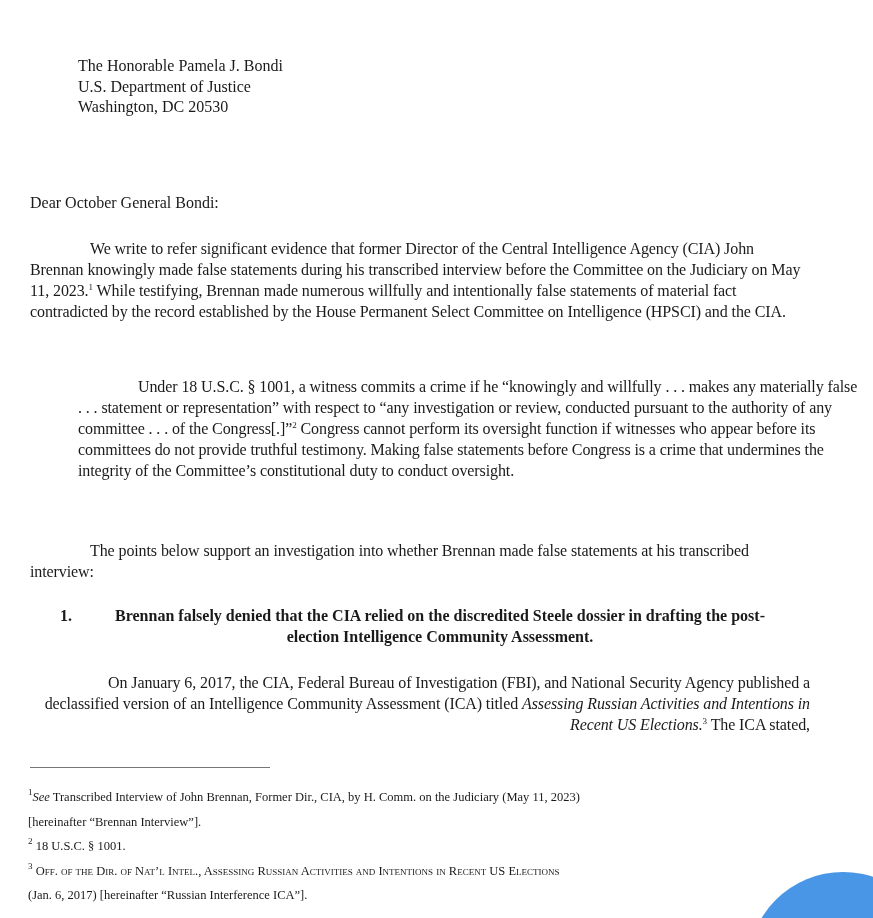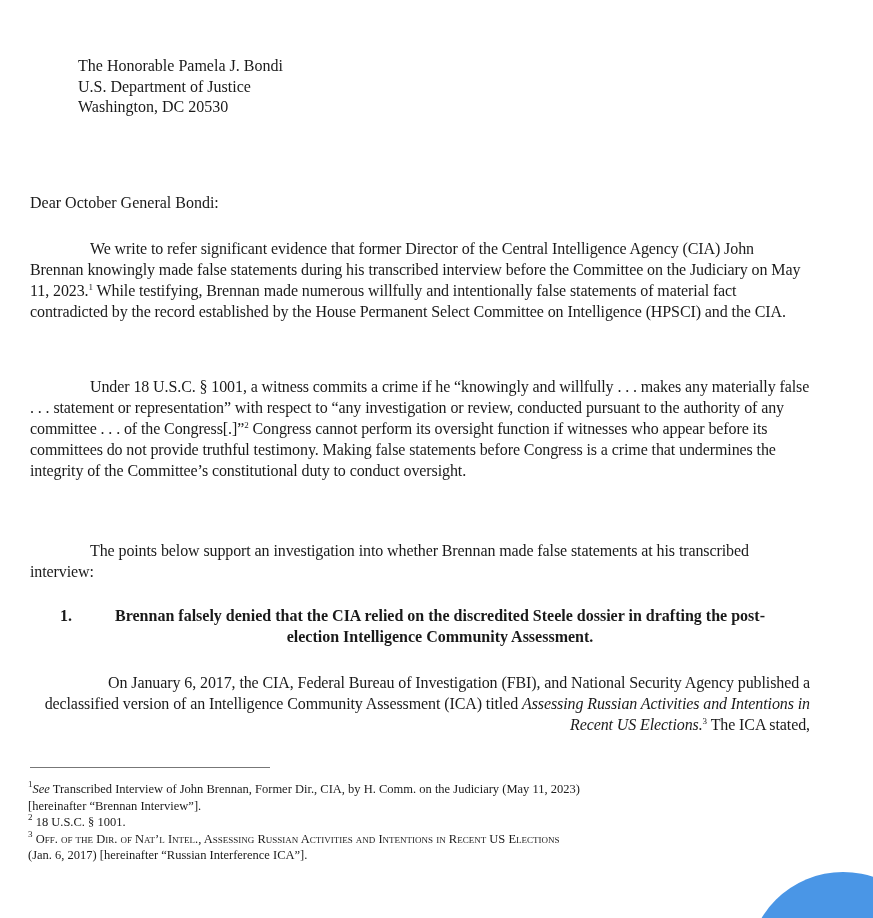--- a/index.html
+++ b/index.html
@@ -54,21 +54,21 @@
       text-indent: 60px;
       text-align: left;
       letter-spacing: -0.1px;
     }
     .para sup, .foot sup {
       font-size: 9px;
       vertical-align: 6px;
       line-height: 0;
     }
     .p1 { top: 238px; }
-    .p2 { top: 376px; }
+    .p2 { top: 376px; margin-left: 48px; }
     .p3 { top: 540px; }
     .p4 { top: 672px; text-align: right; }
     .heading {
       position: absolute;
       left: 60px;
       top: 605px;
       width: 760px;
       font-size: 16px;
       line-height: 21px;
       font-weight: bold;
@@ -91,21 +91,21 @@
       border-top: 1.5px solid #777;
     }
     .footnotes {
       position: absolute;
       left: 28px;
       top: 781px;
       width: 780px;
       font-size: 12.5px;
       line-height: 16.5px;
     }
-    .foot { white-space: nowrap; }
+    .foot { white-space: nowrap; margin-top: 8px; }
     .smallcaps { font-variant: small-caps; }
     .blue-circle {
       position: absolute;
       left: 748px;
       top: 872px;
       width: 190px;
       height: 190px;
       border-radius: 50%;
       background: #4a96e6;
     }

